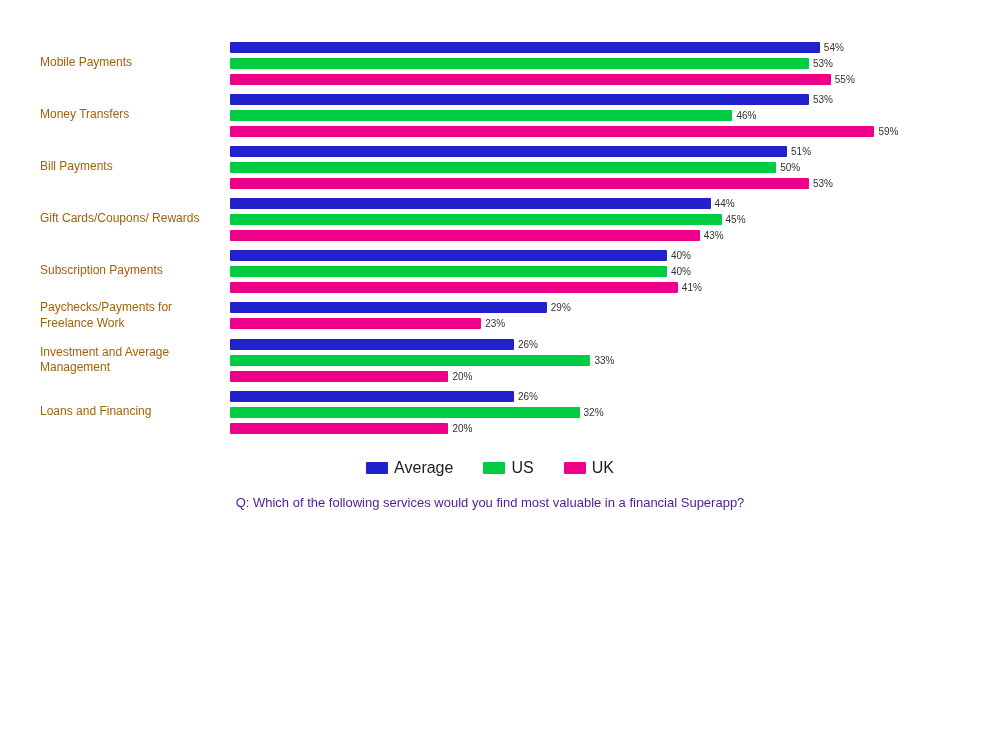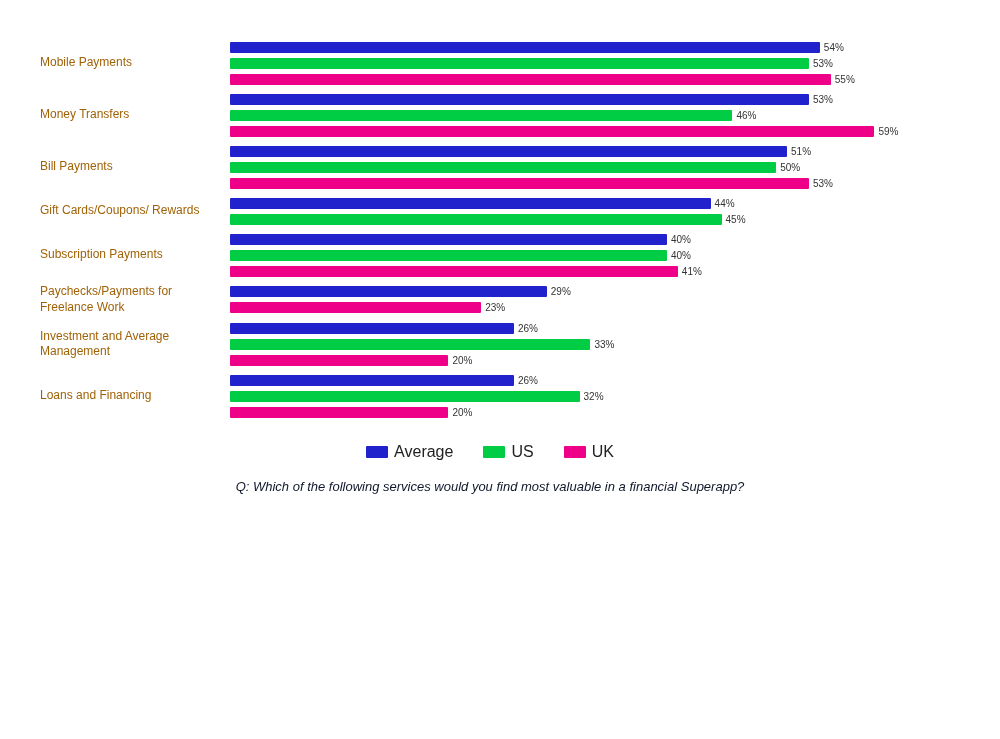--- a/index.html
+++ b/index.html
@@ -73,22 +73,21 @@
       font-size: 16px;
       color: #222;
     }
     .legend-color {
       width: 22px;
       height: 12px;
       border-radius: 1px;
     }
     .footnote {
       font-size: 13px;
-      font-style: italic;
-      color: #0f172a;
+      color: #4c1d95;
       text-align: center;
       margin-top: 18px;
       padding: 0 40px;
     }
   </style>
 </head>
 <body>
 
 <div class="chart-container">
   <div class="chart-area" id="chart-area">
@@ -147,20 +146,24 @@
         <div class="row-label">Gift Cards/Coupons/ Rewards</div>
         <div class="bars-group">
           <div class="bar-line">
             <div class="bar" style="width: 480.615px; background: rgb(34, 34, 204);"></div>
             <span class="bar-label">44%</span>
           </div>
           <div class="bar-line">
             <div class="bar" style="width: 491.538px; background: rgb(0, 204, 68);"></div>
             <span class="bar-label">45%</span>
           </div>
+          <div class="bar-line">
+            <div class="bar" style="width: 469.692px; background: rgb(238, 0, 136);"></div>
+            <span class="bar-label">43%</span>
+          </div>
         </div>
       </div>
       <div class="chart-row">
         <div class="row-label">Subscription Payments</div>
         <div class="bars-group">
           <div class="bar-line">
             <div class="bar" style="width: 436.923px; background: rgb(34, 34, 204);"></div>
             <span class="bar-label">40%</span>
           </div>
           <div class="bar-line">

